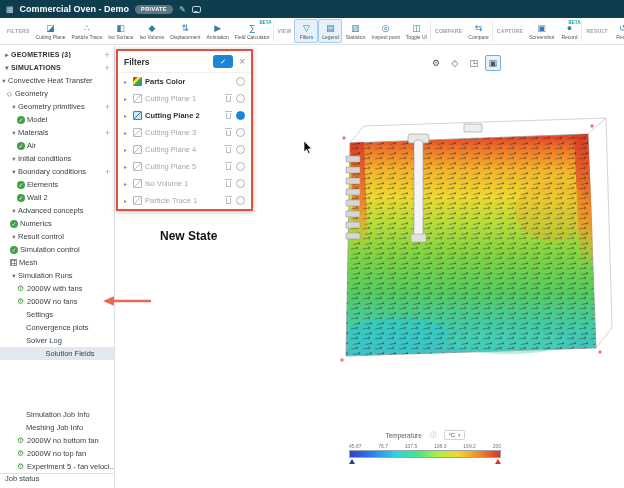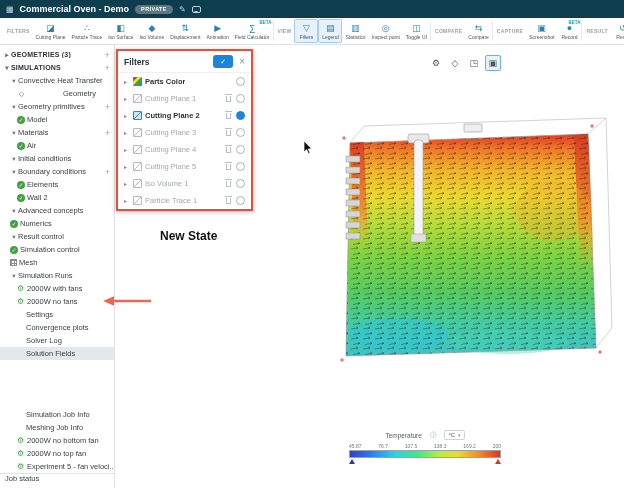--- a/index.html
+++ b/index.html
@@ -181,25 +181,25 @@
         <div class="tree-row strong" style="padding-left: 3px;">
           <span class="tr-caret">▸</span>
           <span class="tr-label">GEOMETRIES (3)</span>
           <span class="tr-plus">+</span>
         </div>
         <div class="tree-row strong" style="padding-left: 3px;">
           <span class="tr-caret">▾</span>
           <span class="tr-label">SIMULATIONS</span>
           <span class="tr-plus">+</span>
         </div>
-        <div class="tree-row" style="padding-left: 10px;">
+        <div class="tree-row" style="">
           <span class="tr-caret">▾</span>
           <span class="tr-label">Convective Heat Transfer</span>
         </div>
-        <div class="tree-row" style="padding-left: 17px; gap: 36px;">
+        <div class="tree-row" style="padding-left: 5px;">
           <span class="tr-geom">◇</span>
           <span class="tr-label">Geometry</span>
         </div>
         <div class="tree-row" style="padding-left: 10px;">
           <span class="tr-caret">▾</span>
           <span class="tr-label">Geometry primitives</span>
           <span class="tr-plus">+</span>
         </div>
         <div class="tree-row" style="padding-left: 17px;">
           <span class="tr-check">✓</span>
@@ -268,21 +268,21 @@
           <span class="tr-label">Settings</span>
         </div>
         <div class="tree-row" style="padding-left: 24px;">
           <span class="tr-none"></span>
           <span class="tr-label">Convergence plots</span>
         </div>
         <div class="tree-row" style="padding-left: 24px;">
           <span class="tr-none"></span>
           <span class="tr-label">Solver Log</span>
         </div>
-        <div class="tree-row selected" style="padding-left: 24px;">
+        <div class="tree-row selected" style="padding-left: 24px; justify-content: center;">
           <span class="tr-none"></span>
           <span class="tr-label">Solution Fields</span>
         </div>
         <div class="tree-row" style="padding-left: 24px; margin-top: 48px;">
           <span class="tr-none"></span>
           <span class="tr-label">Simulation Job Info</span>
         </div>
         <div class="tree-row" style="padding-left: 24px;">
           <span class="tr-none"></span>
           <span class="tr-label">Meshing Job Info</span>

